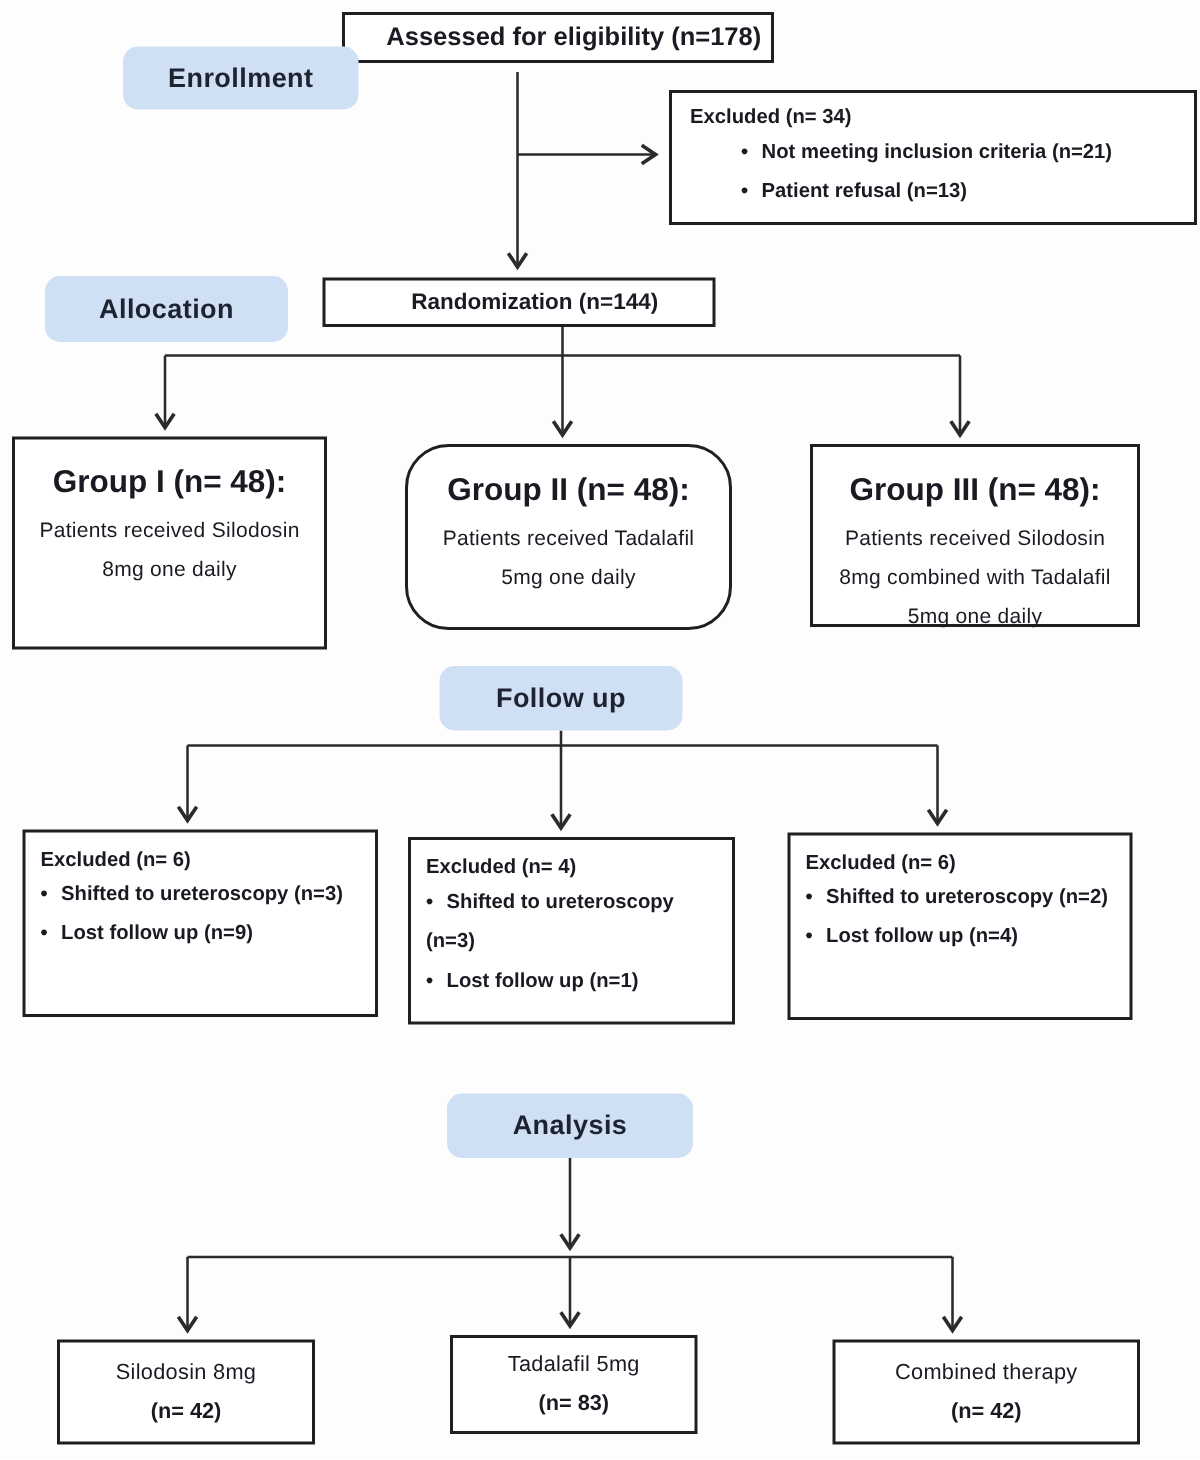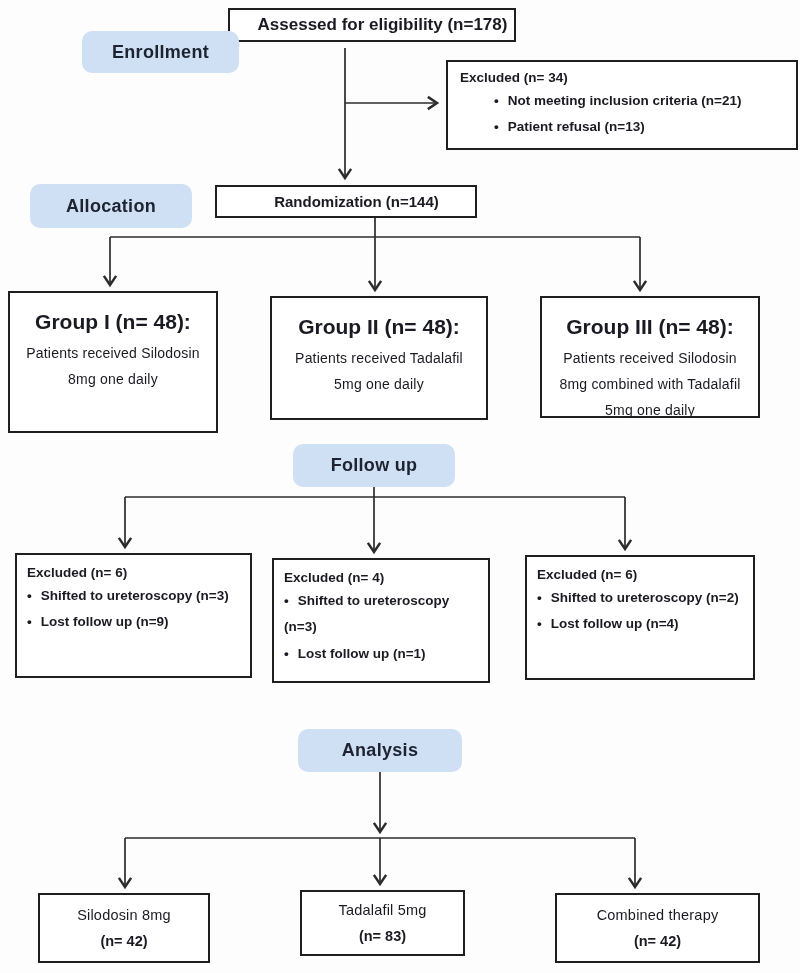--- a/index.html
+++ b/index.html
@@ -45,21 +45,21 @@
   .title-box { font-weight: 700; padding-left: 21px; }
   #assessed { left: 228px; top: 8px;  width: 288px; height: 34px; font-size: 17px; }
   #stage-enrollment { left: 40px;  top: 31px;  width: 157px; height: 42px; margin-left: 42px; }
   #excl-enroll { left: 446px; top: 60px; width: 352px; height: 90px; padding: 8px 12px; }
   #stage-allocation { left: 30px; top: 184px; width: 162px; height: 44px; }
   #randomization { left: 215px; top: 185px; width: 262px; height: 33px; font-size: 15px; }
   .group-box { padding: 10px 8px; flex-direction: column; }
   .group-title { font-weight: 700; font-size: 21px; line-height: 1.8; }
   .group-body  { font-weight: 500; font-size: 14px; line-height: 1.85; letter-spacing: .2px; }
   #group-1 { left: 8px;   top: 291px; width: 210px; height: 142px; justify-content: flex-start; }
-  #group-2 { left: 270px; top: 296px; width: 218px; height: 124px; justify-content: flex-start; }
+  #group-2 { left: 270px; top: 296px; width: 218px; height: 124px; justify-content: flex-start; border-radius: 29px; }
   #group-3 { left: 540px; top: 296px; width: 220px; height: 122px; justify-content: flex-start; }
   #stage-followup { left: 293px; top: 444px; width: 162px; height: 43px; }
   .fu-box { padding: 10px 8px 8px 10px; font-size: 13.5px; }
   #fu-1 { left: 15px;  top: 553px; width: 237px; height: 125px; }
   #fu-2 { left: 272px; top: 558px; width: 218px; height: 125px; }
   #fu-3 { left: 525px; top: 555px; width: 230px; height: 125px; }
   .ex-title { font-weight: 700; font-size: 13.5px; margin-bottom: 3px; }
   ul.bullets { list-style: none; }
   ul.bullets li {
     font-weight: 700;

